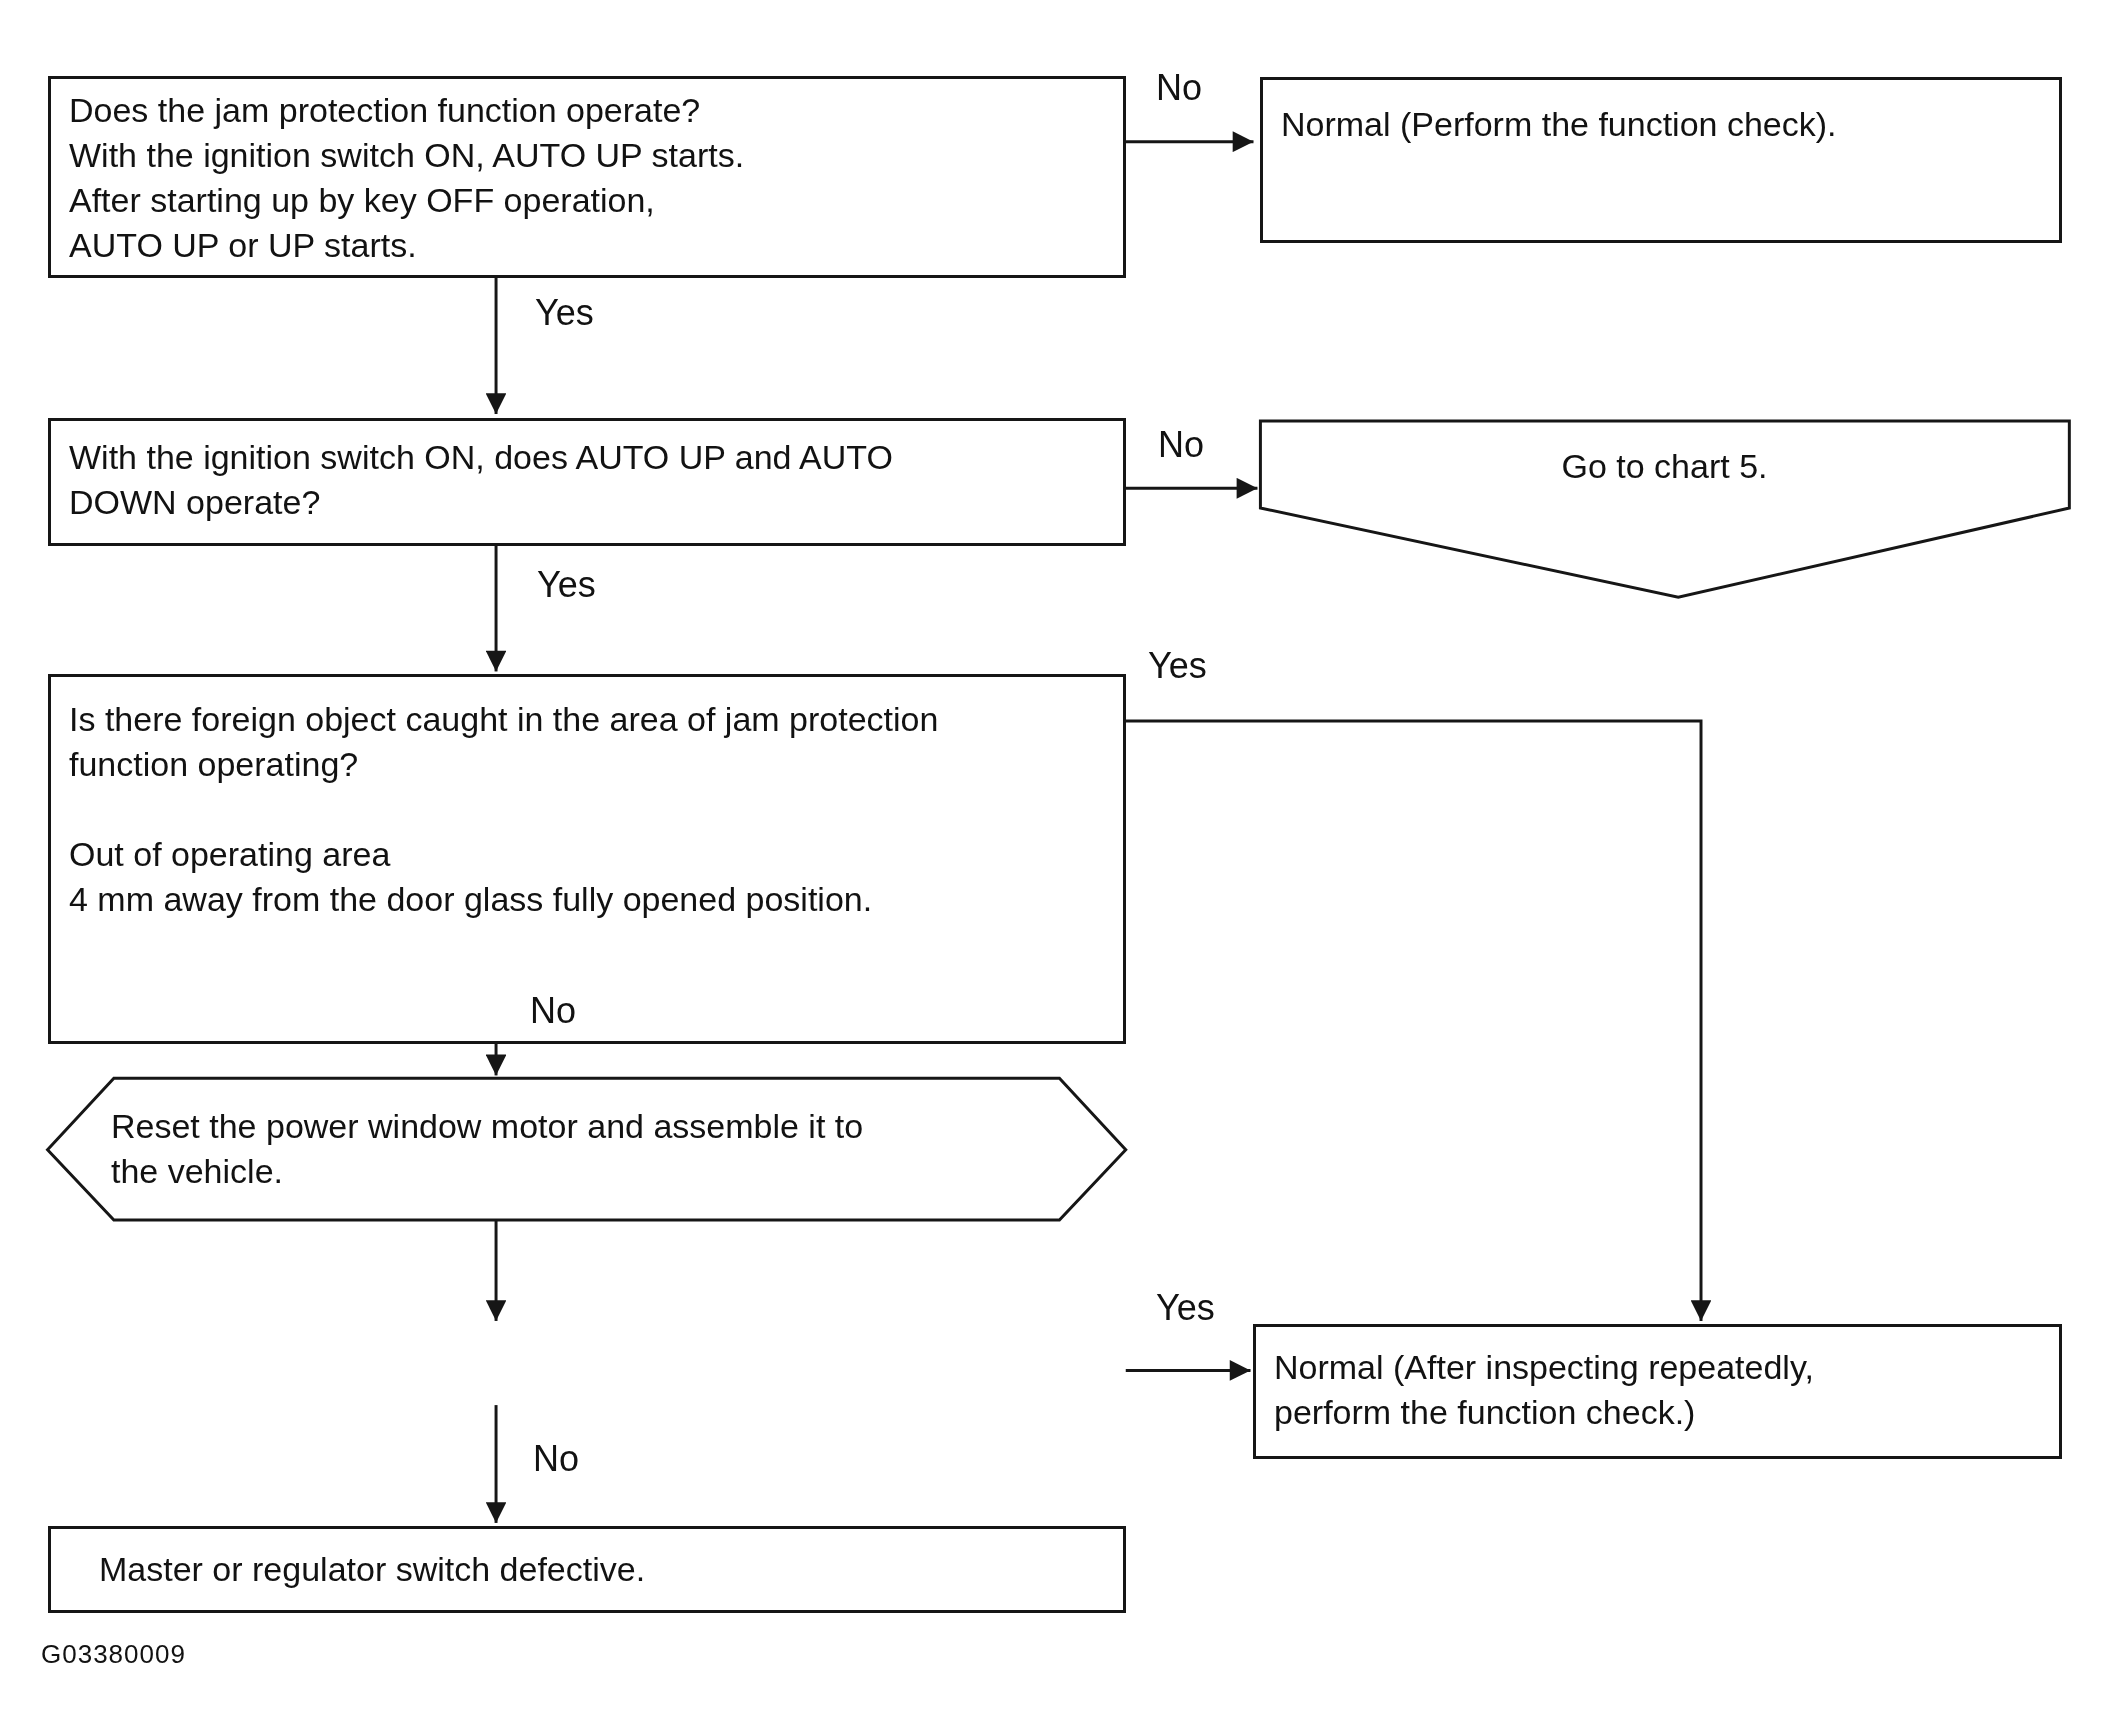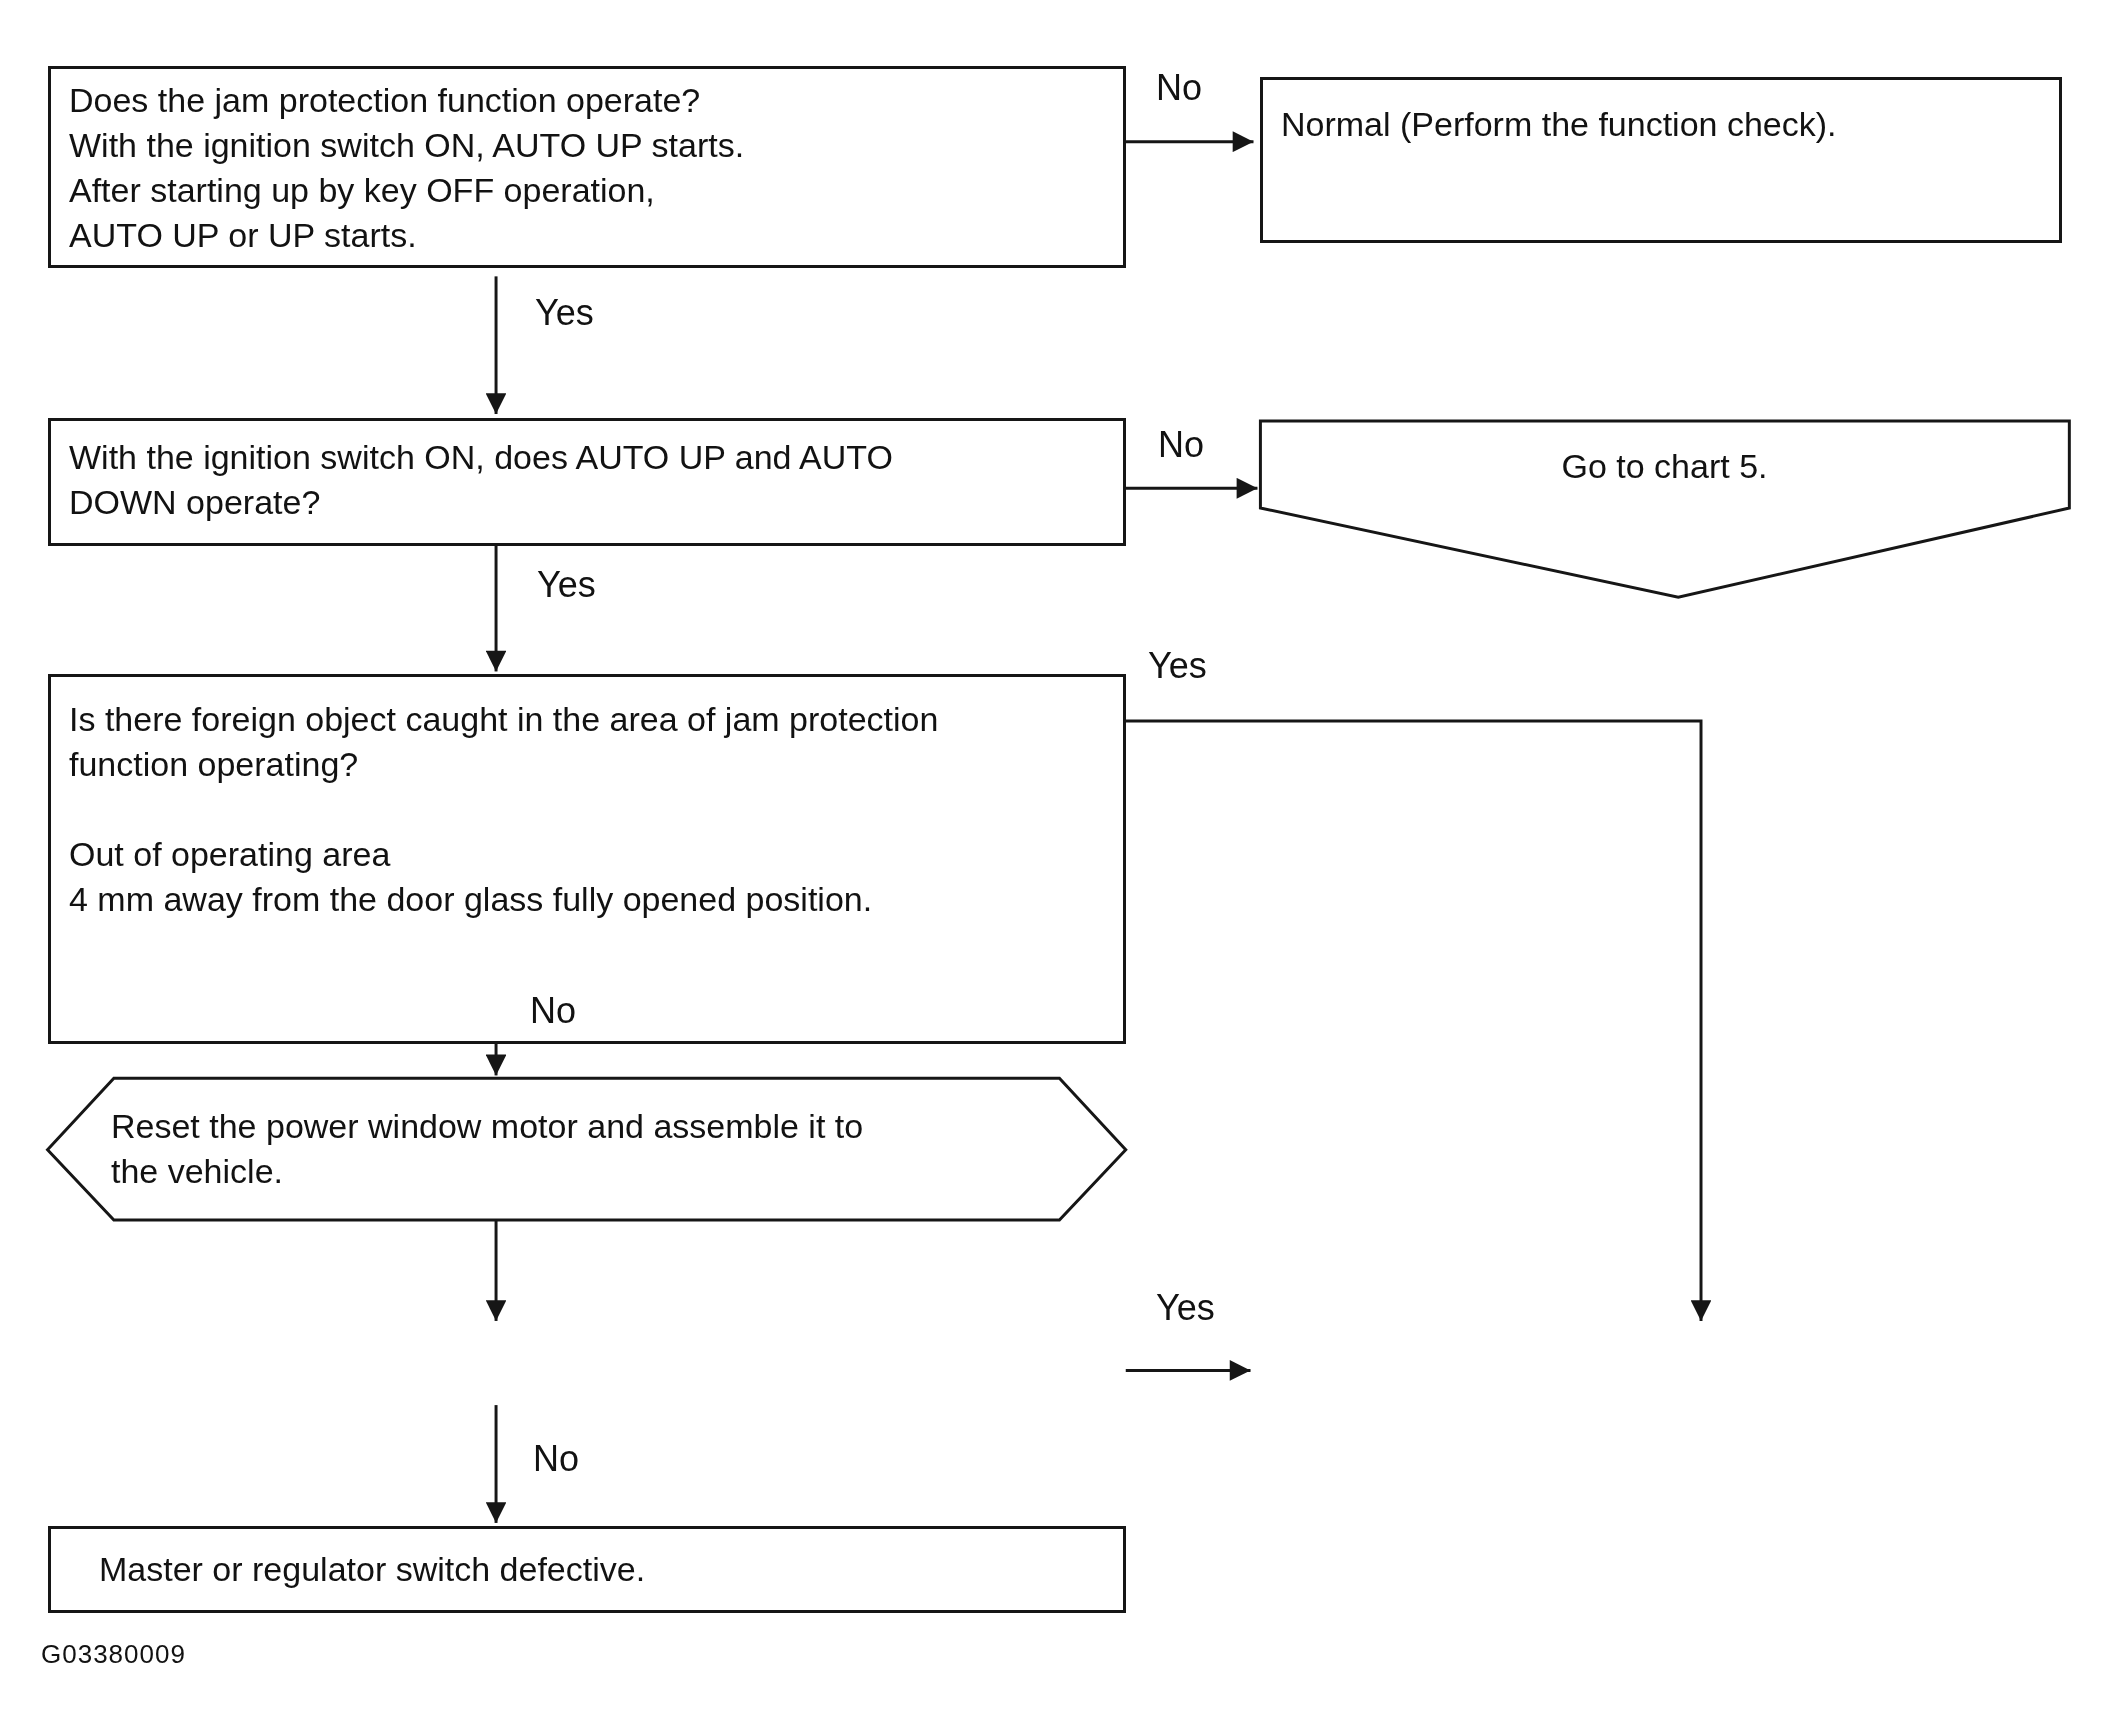--- a/index.html
+++ b/index.html
@@ -42,37 +42,39 @@
     <line x1="501" y1="279" x2="501" y2="418" stroke="#161616" stroke-width="3" marker-end="url(#ah)"></line>
     <line x1="1137" y1="493" x2="1270" y2="493" stroke="#161616" stroke-width="3" marker-end="url(#ah)"></line>
     <line x1="501" y1="551" x2="501" y2="678" stroke="#161616" stroke-width="3" marker-end="url(#ah)"></line>
     <polyline points="1137,728 1718,728 1718,1334" fill="none" stroke="#161616" stroke-width="3" marker-end="url(#ah)"></polyline>
     <line x1="501" y1="978" x2="501" y2="1086" stroke="#161616" stroke-width="3" marker-end="url(#ah)"></line>
     <line x1="501" y1="1232" x2="501" y2="1334" stroke="#161616" stroke-width="3" marker-end="url(#ah)"></line>
     <line x1="1137" y1="1384" x2="1263" y2="1384" stroke="#161616" stroke-width="3" marker-end="url(#ah)"></line>
     <line x1="501" y1="1419" x2="501" y2="1538" stroke="#161616" stroke-width="3" marker-end="url(#ah)"></line>
   </svg>
 
-  <div class="node" style="left:48px; top:66px; width:1078px; height:202px;">Does the jam protection function operate?
+  <div class="node" style="left:48px; top:76px; width:1078px; height:202px;">Does the jam protection function operate?
 With the ignition switch ON, AUTO UP starts.
 After starting up by key OFF operation,
 AUTO UP or UP starts.</div>
 
   <div class="node" style="left:1260px; top:77px; width:802px; height:166px; padding-top:22px;">Normal (Perform the function check).</div>
 
   <div class="node" style="left:48px; top:418px; width:1078px; height:128px; padding-top:14px;">With the ignition switch ON, does AUTO UP and AUTO
 DOWN operate?</div>
 
   <div class="node" style="left:48px; top:674px; width:1078px; height:370px; padding-top:20px;">Is there foreign object caught in the area of jam protection
 function operating?
 
 Out of operating area
  4 mm away from the door glass fully opened position.</div>
 
 
+  <div class="node" style="left:1253px; top:1324px; width:809px; height:135px; padding-top:18px;">Normal (After inspecting repeatedly,
+perform the function check.)</div>
 
   <div class="node" style="left:48px; top:1526px; width:1078px; height:87px; padding-top:18px;padding-left:48px;">Master or regulator switch defective.</div>
 
   <div class="shape-text center" style="left:1260px; top:444px; width:809px;">Go to chart 5.</div>
 
   <div class="shape-text" style="left:111px; top:1104px; width:950px;">Reset the power window motor and assemble it to
 the vehicle.</div>
 
   <div class="edge-label" style="left:1156px; top:67px;">No</div>
   <div class="edge-label" style="left:535px; top:292px;">Yes</div>

